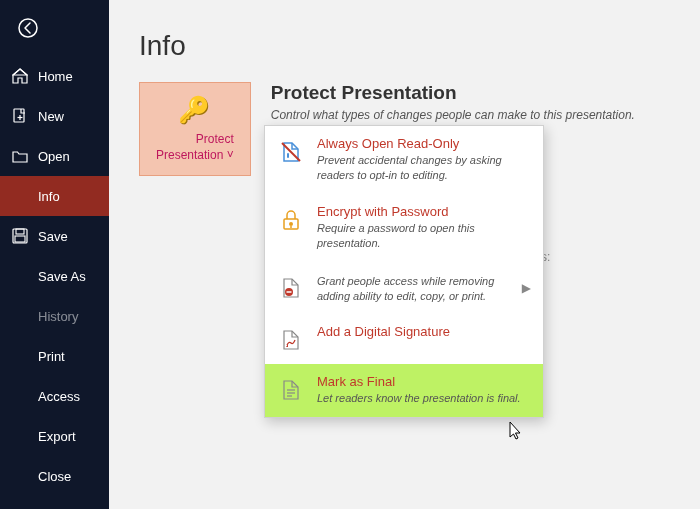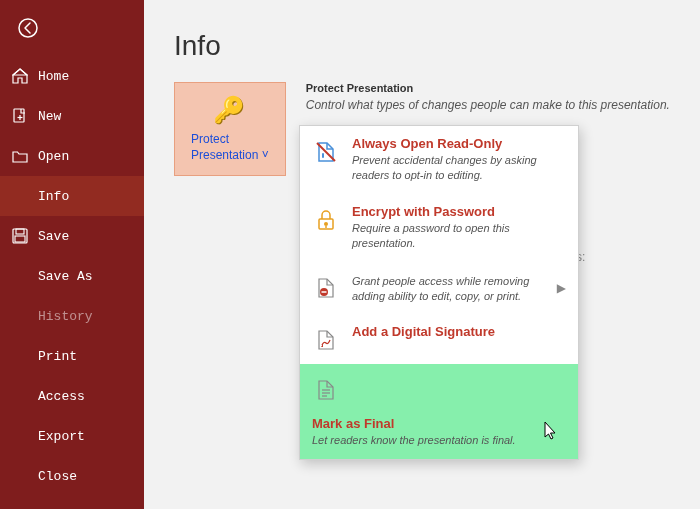--- a/index.html
+++ b/index.html
@@ -1,26 +1,25 @@
 <!DOCTYPE html>
 <html><head>
   <meta charset="utf-8">
   <style>
     * { margin: 0; padding: 0; box-sizing: border-box; }
     body { font-family: 'Segoe UI', Arial, sans-serif; width: 700px; height: 509px; overflow: hidden; background: #f2f2f2; display: flex; }
 
     
     .sidebar {
-      width: 144px;
-      background: #7f1d1d;
+      width: 109px;
+      background: #0f172a;
       height: 509px;
       display: flex;
       flex-direction: column;
       flex-shrink: 0;
-      font-family: Liberation Mono, monospace;
     }
 
     .sidebar-back {
       width: 40px;
       height: 40px;
       display: flex;
       align-items: center;
       justify-content: center;
       margin: 8px;
       cursor: pointer;
@@ -85,31 +84,31 @@
       position: relative;
       z-index: 100;
     }
 
     .protect-btn-icon {
       font-size: 26px;
     }
 
     .protect-btn-label {
       font-size: 12px;
-      color: #1d4ed8;
-      text-align: left;
+      color: #be185d;
+      text-align: right;
       line-height: 1.3;
     }
 
     .protect-description {
       flex: 1;
     }
 
     .protect-description h3 {
-      font-size: 11px;
+      font-size: 19px;
       font-weight: 600;
       color: #333;
       margin-bottom: 4px;
     }
 
     .protect-description p {
       font-size: 12px;
       color: #555;
       font-style: italic;
     }
@@ -127,36 +126,36 @@
     }
 
     .dropdown-item {
       display: flex;
       align-items: flex-start;
       padding: 10px 12px;
       gap: 12px;
       cursor: pointer;
       border-bottom: none;
     }
-    .dropdown-item.highlighted { background: #86efac; flex-direction: column; }
+    .dropdown-item.highlighted { background: #bef264; }
 
     .dropdown-item-icon {
       width: 28px;
       height: 28px;
       flex-shrink: 0;
       display: flex;
       align-items: center;
       justify-content: center;
       font-size: 20px;
       margin-top: 2px;
     }
 
     .dropdown-item-text h4 {
       font-size: 13px;
-      font-weight: 700;
+      font-weight: 400;
       color: #c0392b;
     }
 
     .dropdown-item-text p {
       font-size: 11px;
       color: #555;
       line-height: 1.4;
       margin-top: 2px;
       font-style: italic;
     }

